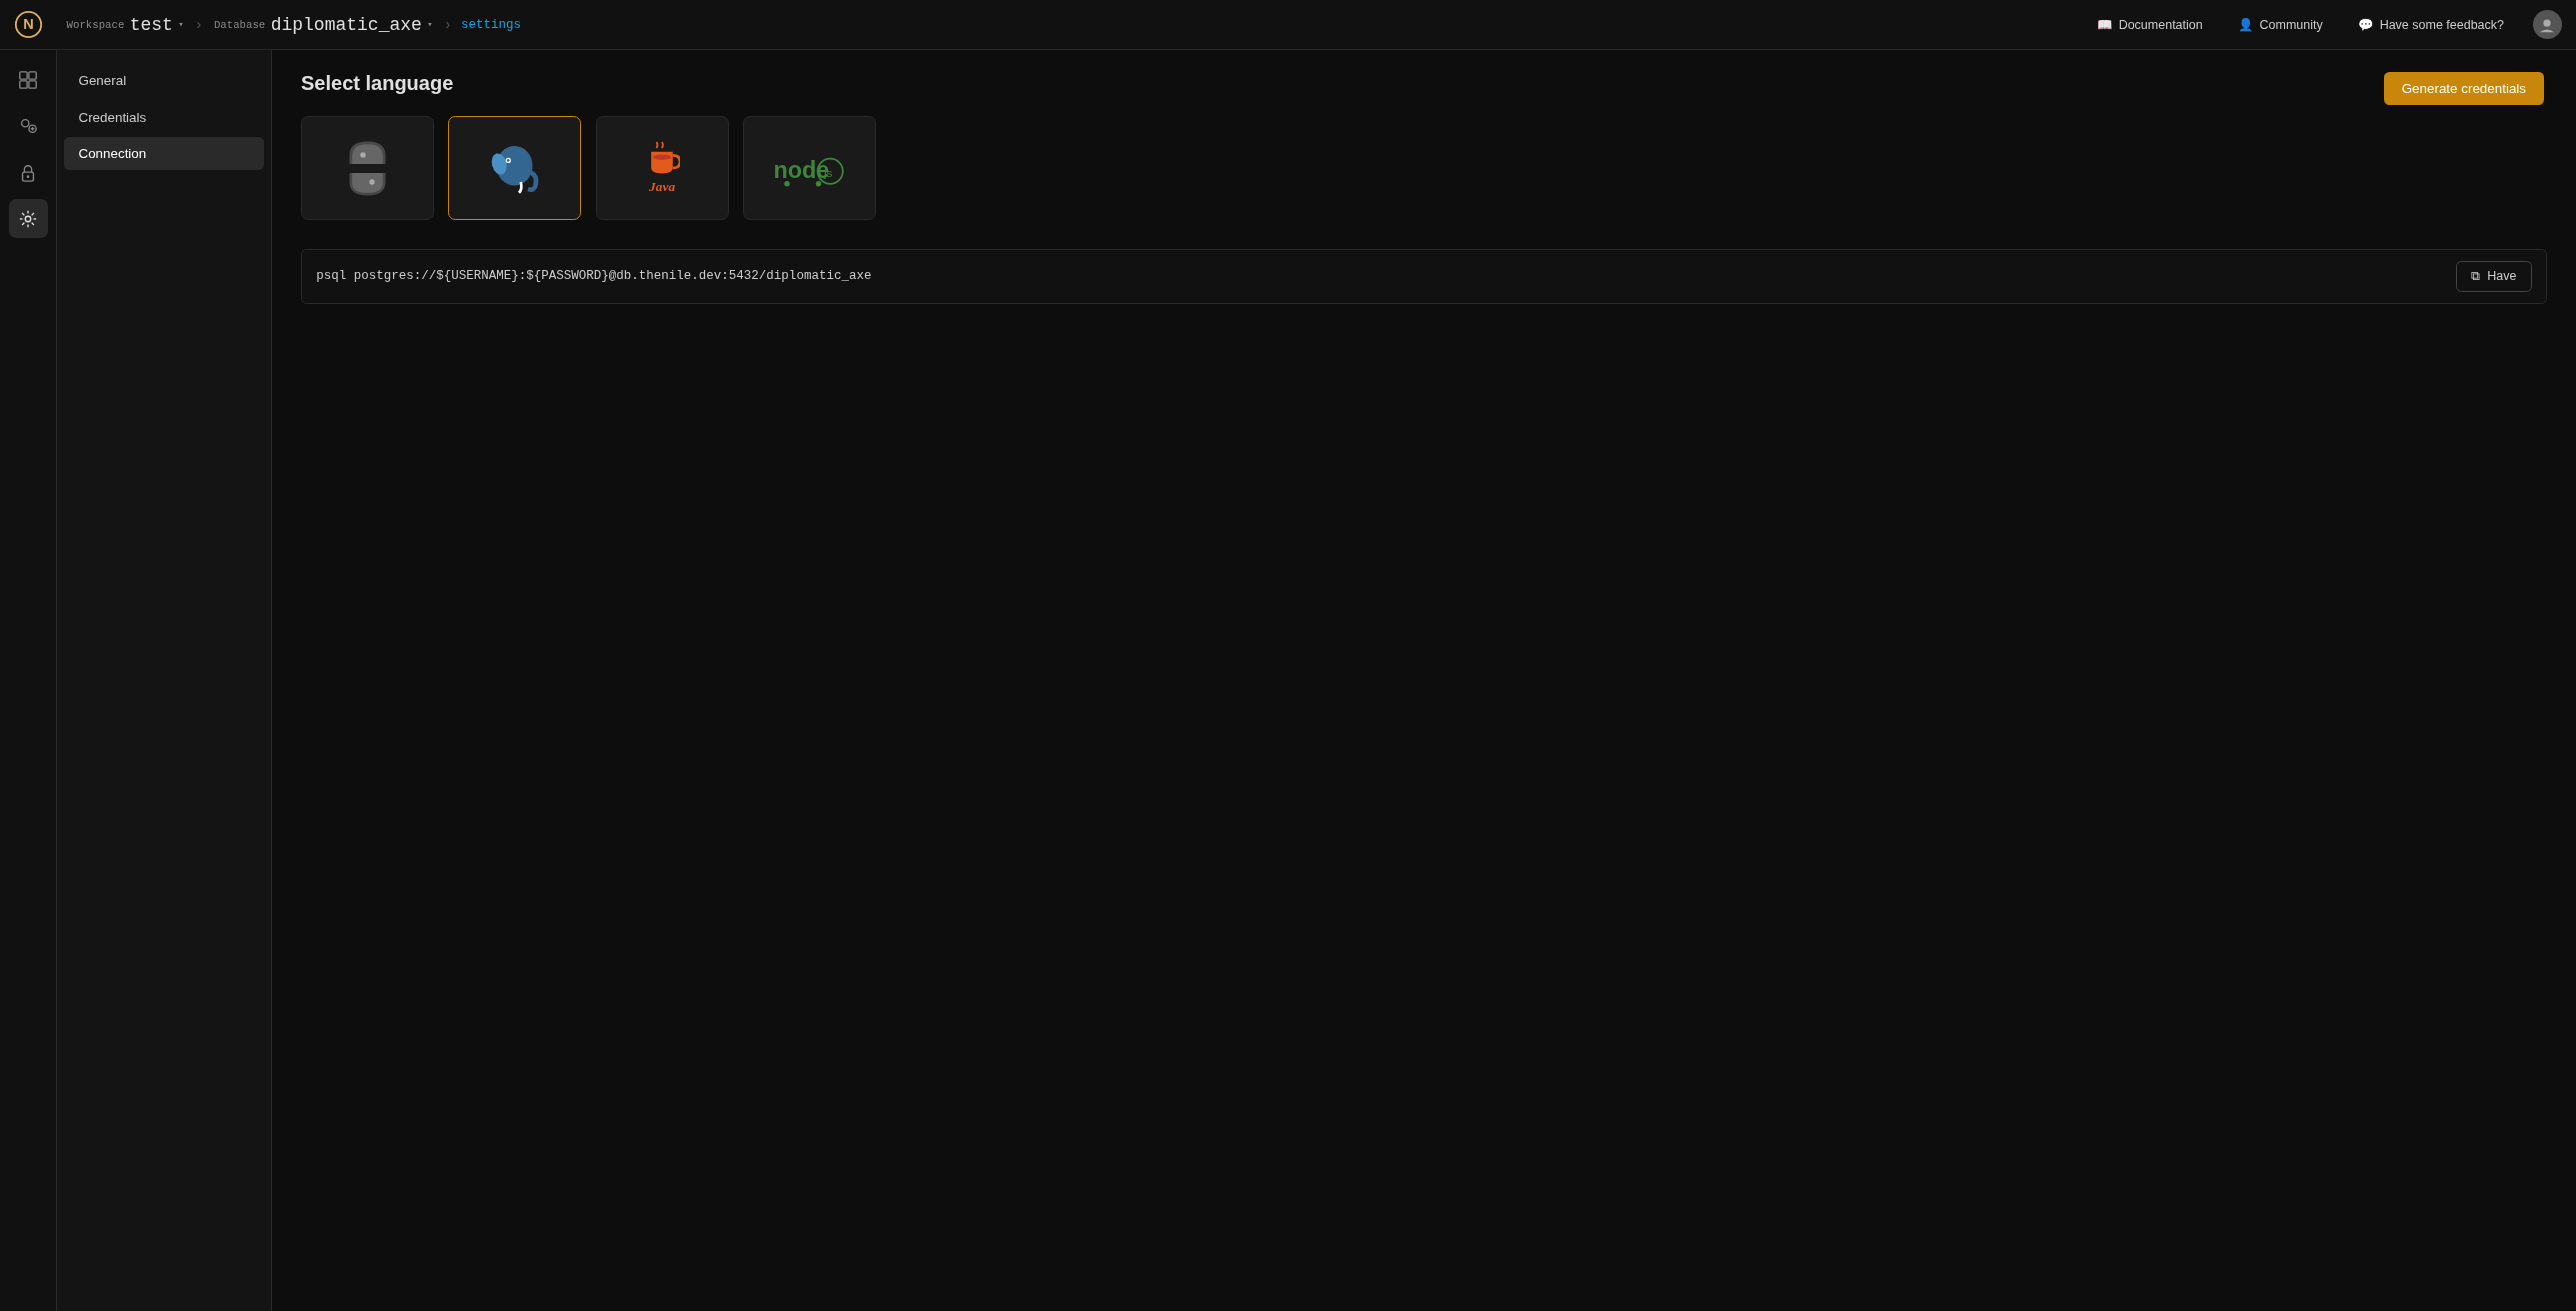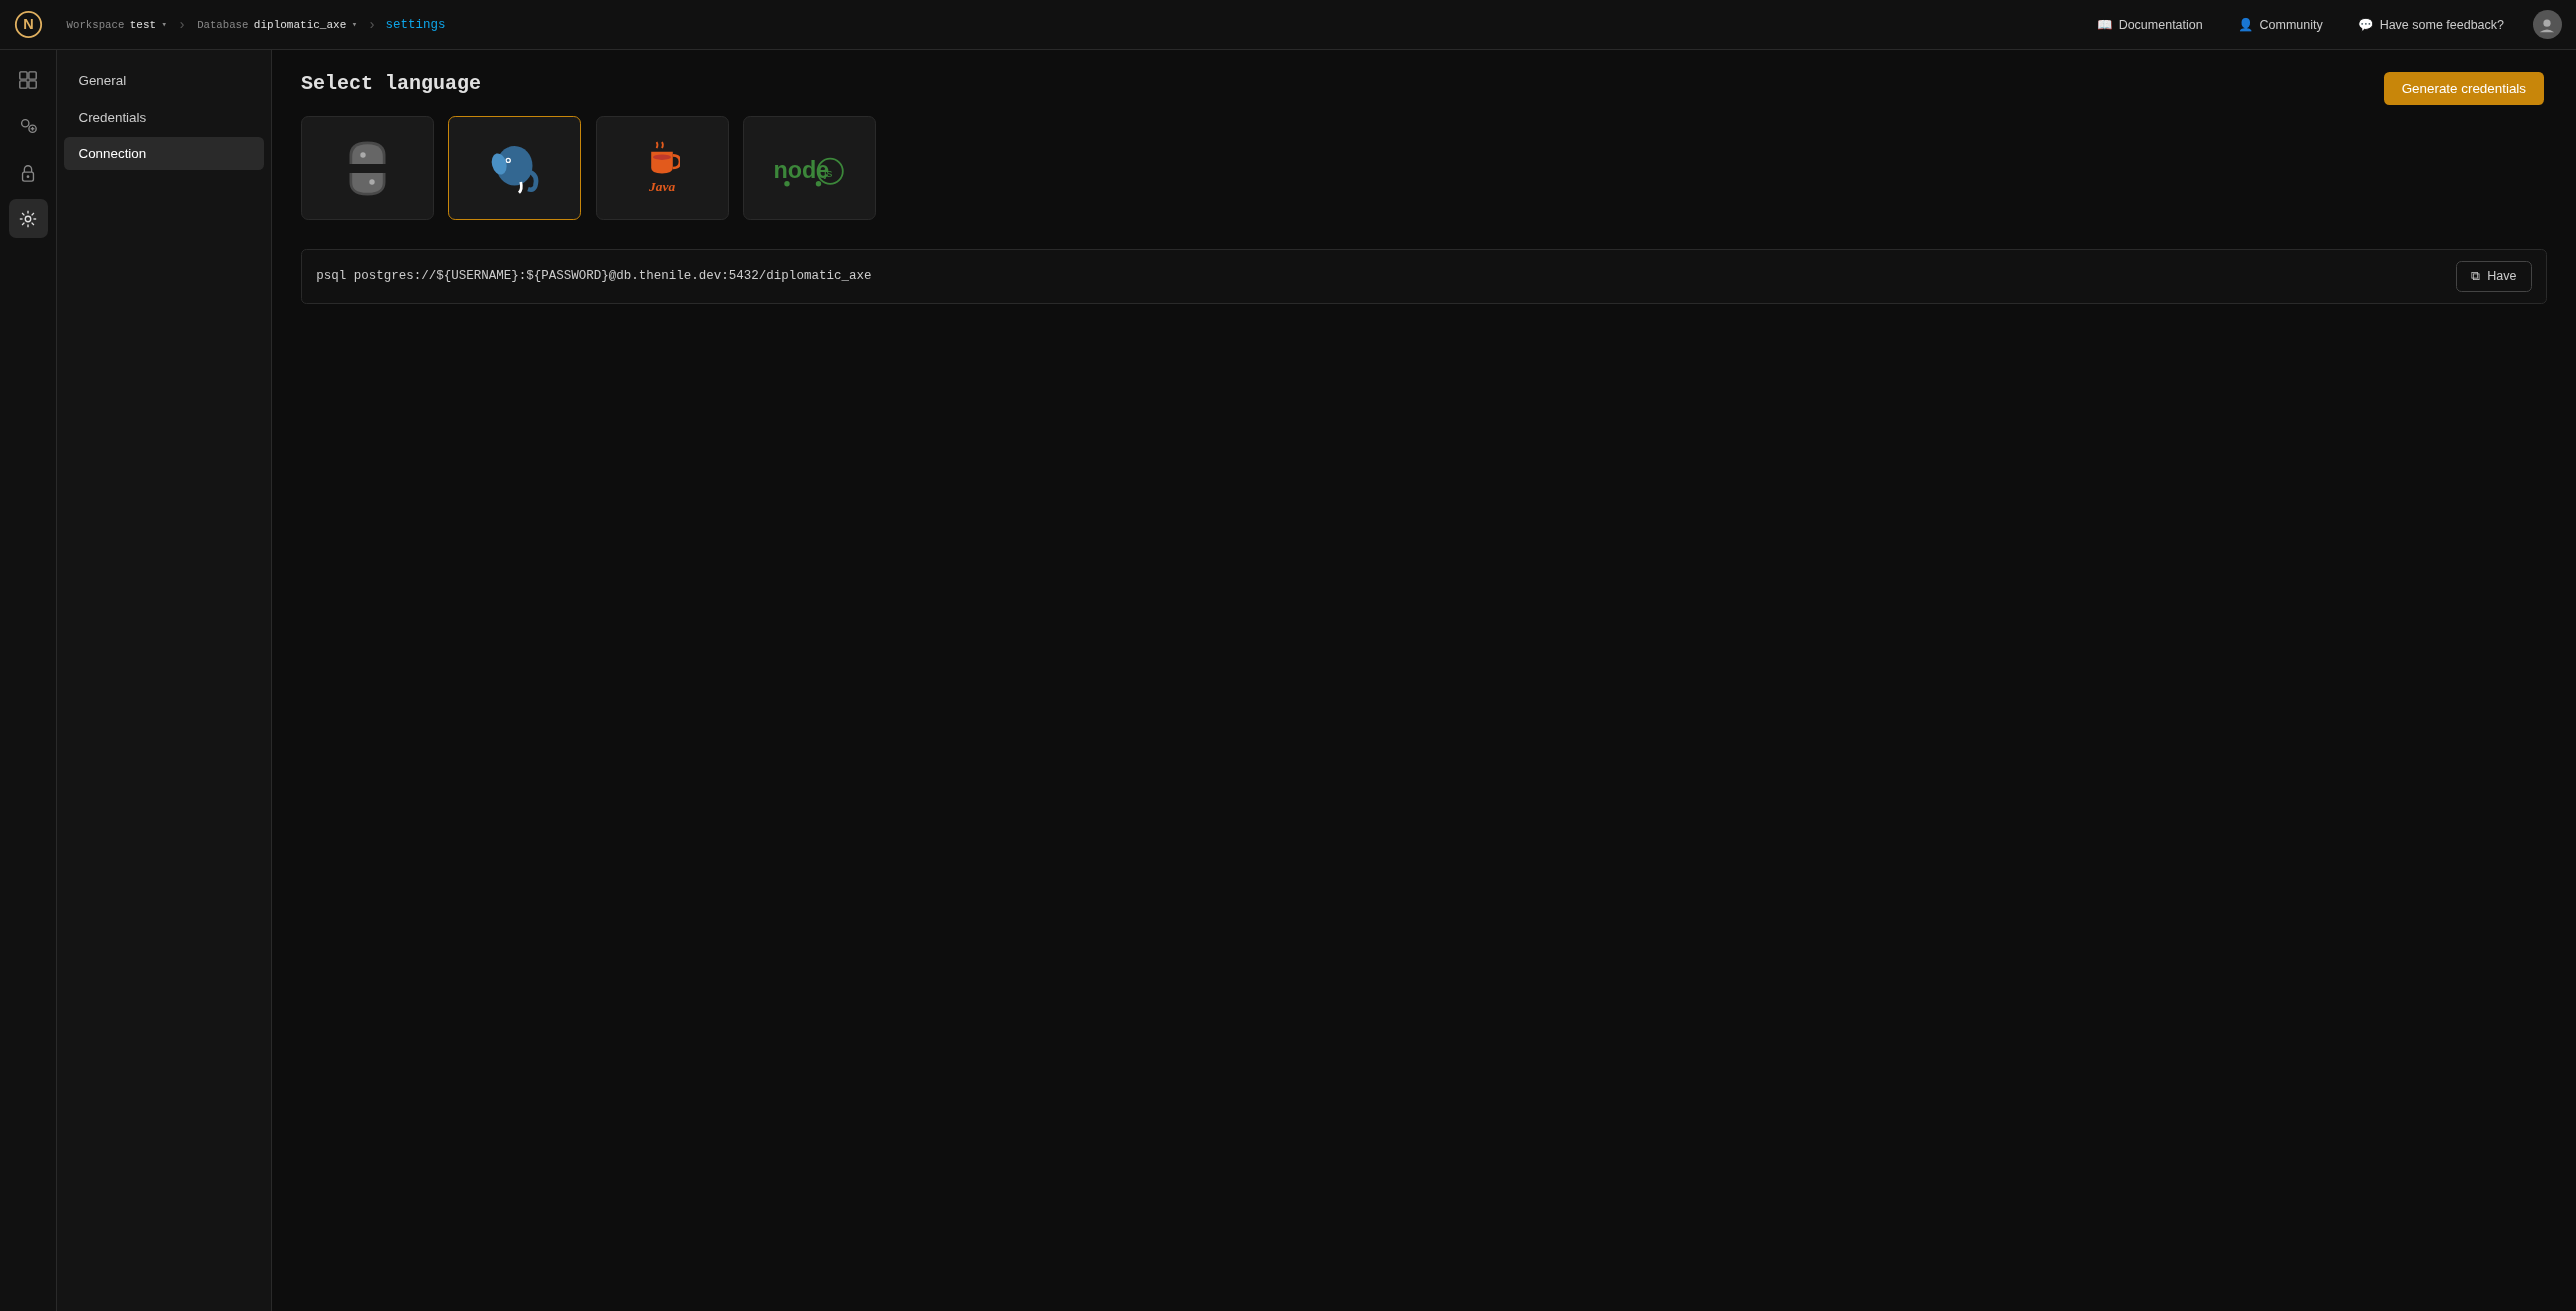--- a/index.html
+++ b/index.html
@@ -42,21 +42,21 @@
     .breadcrumb-separator {
       color: #555;
       font-size: 14.3px;
       margin: 0 1.8px;
     }
     .breadcrumb-label {
       font-size: 10.7px;
       color: #888;
     }
     .breadcrumb-value {
-      font-size: 11px;
+      font-size: 18px;
       color: #e0e0e0;
       font-weight: 500;
     }
     .chevron-icon {
       font-size: 9px;
       color: #888;
     }
     .breadcrumb-current {
       font-size: 12.5px;
       color: #0ea5e9;
@@ -164,21 +164,20 @@
       font-size: 13.4px;
       font-weight: 500;
       cursor: pointer;
     }
 
     .section-title {
       font-size: 20px;
       font-weight: 600;
       color: #e0e0e0;
       margin-bottom: 21.5px;
-      font-family: Liberation Mono, monospace;
     }
 
     
     .language-grid {
       display: flex;
       gap: 14.3px;
       margin-bottom: 29px;
       flex-wrap: wrap;
     }
     .language-card {

